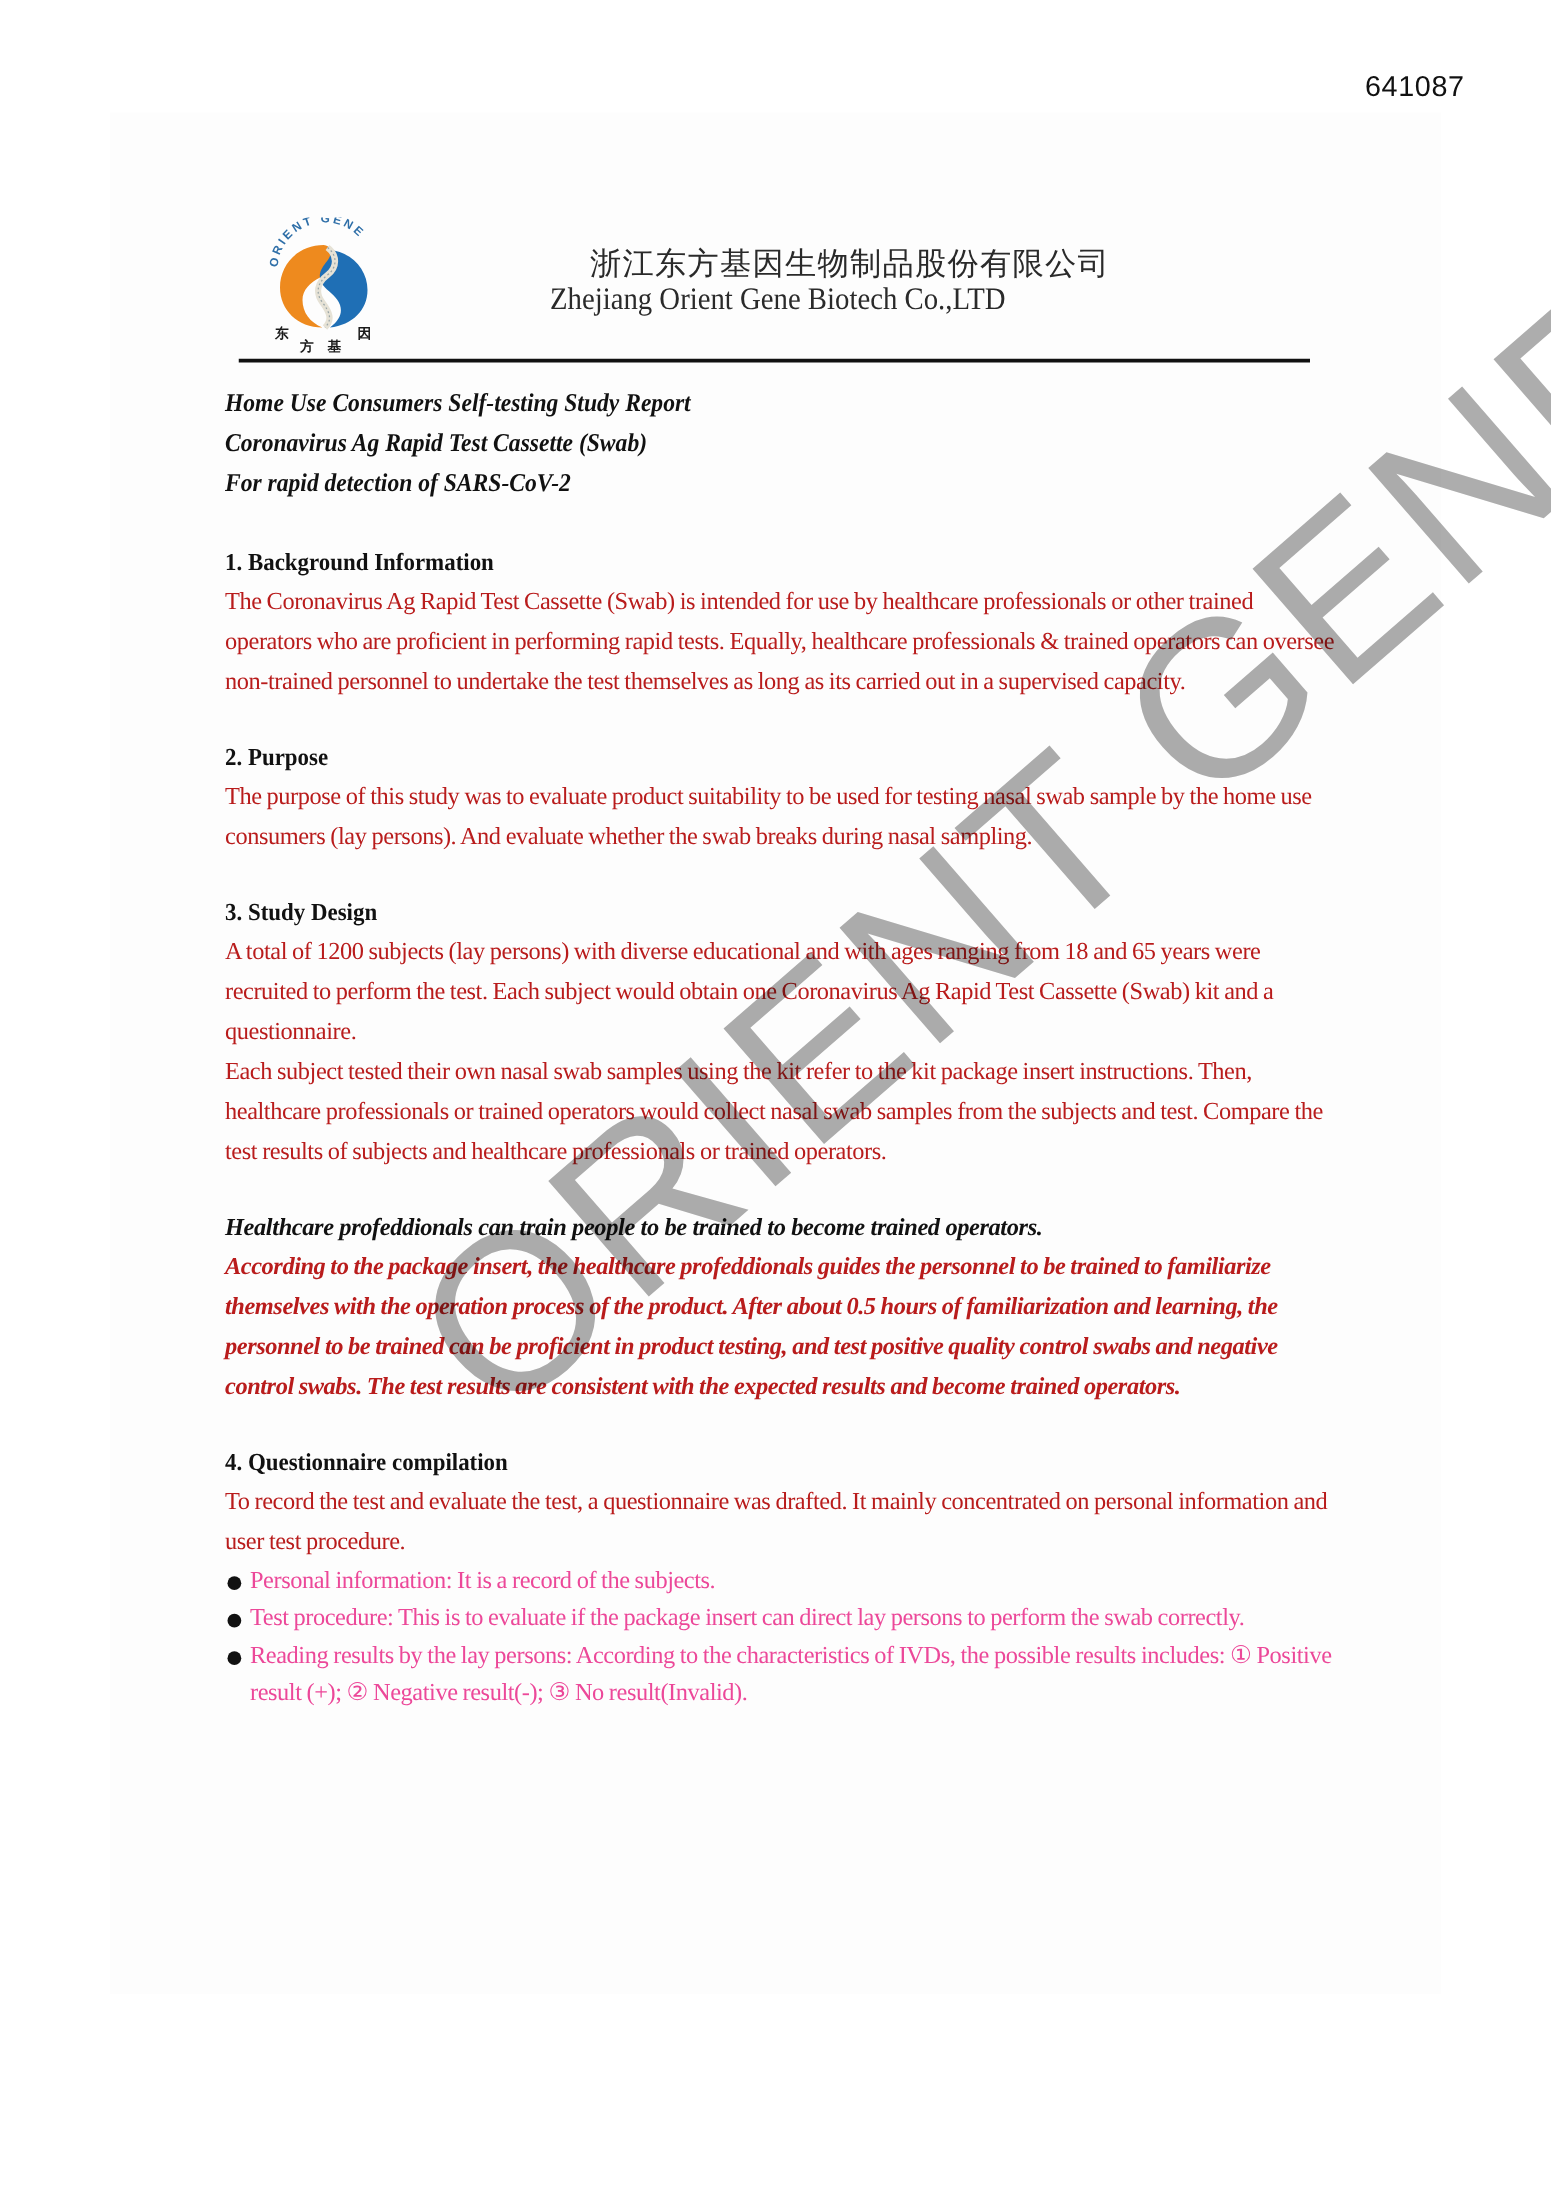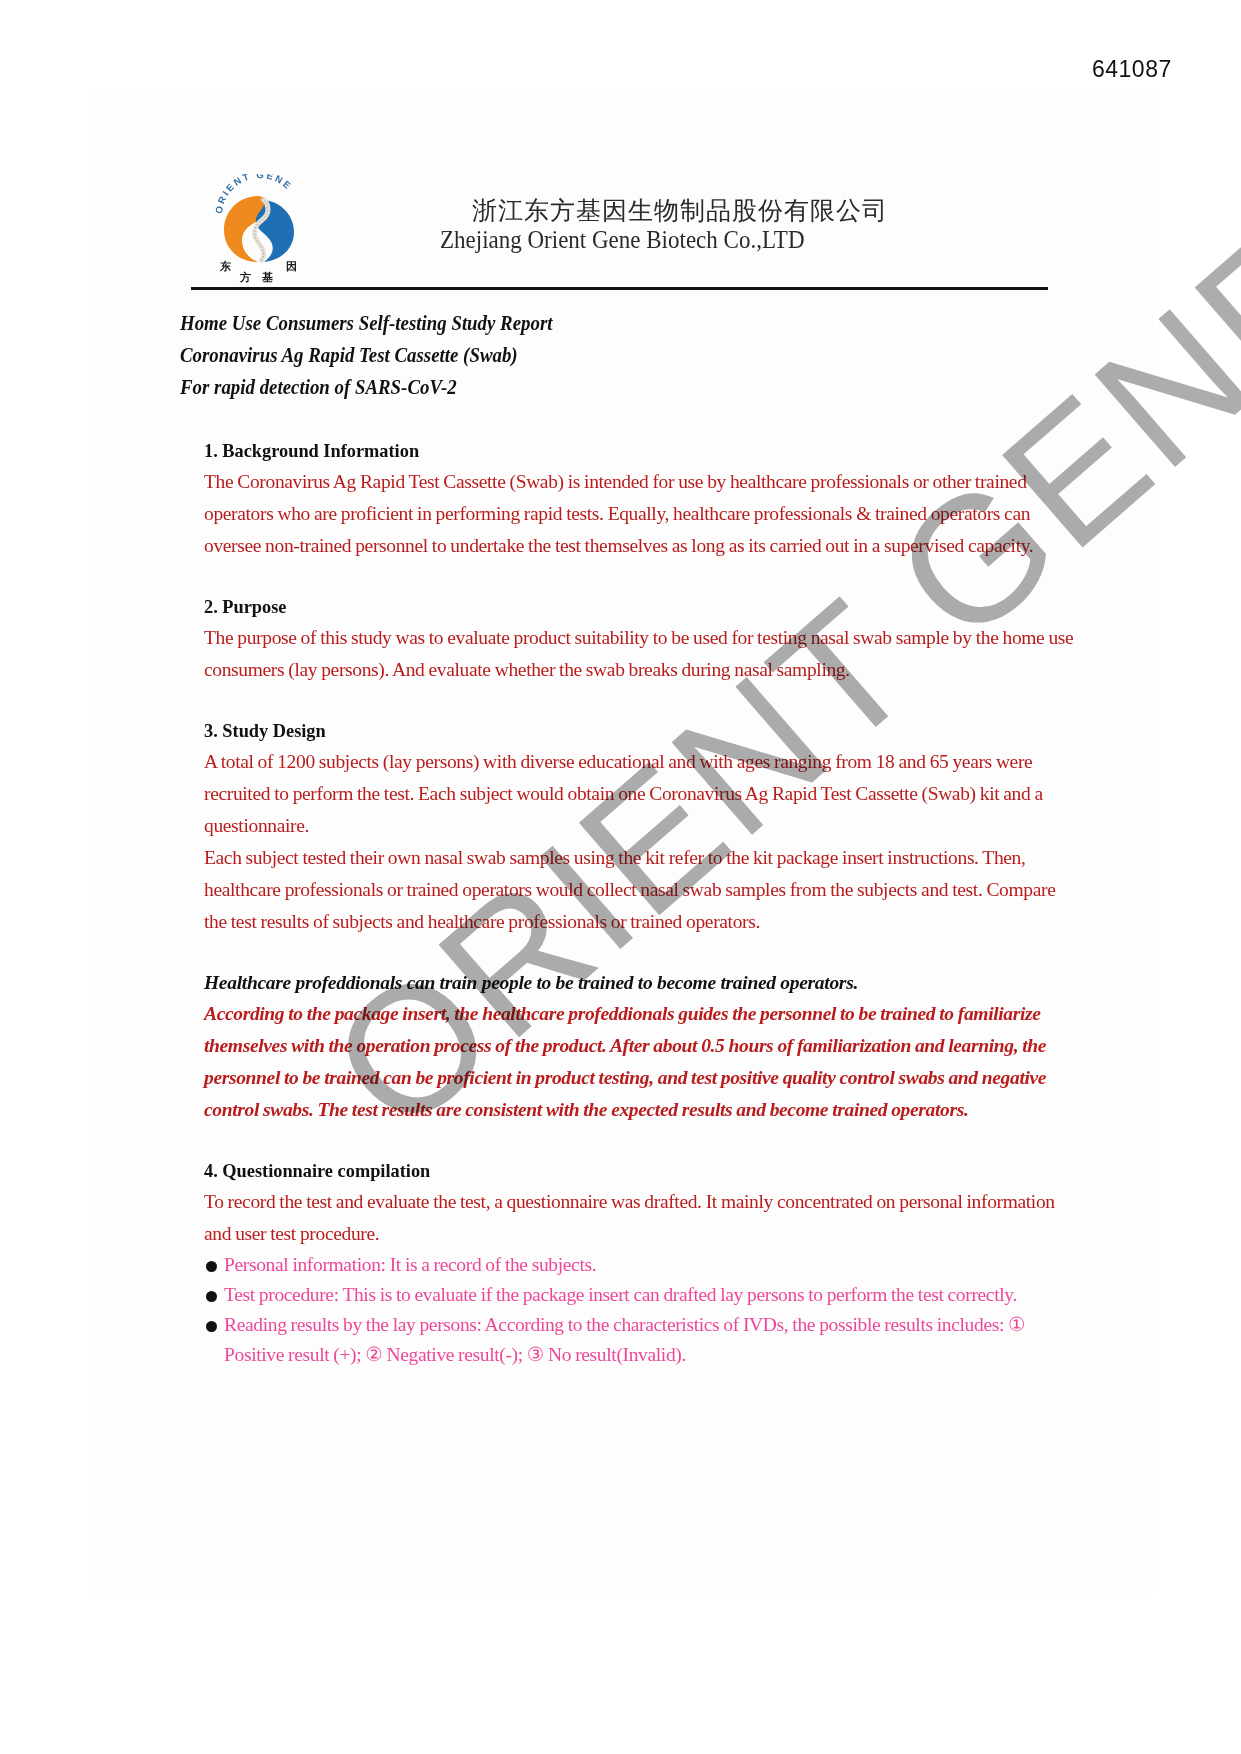--- a/index.html
+++ b/index.html
@@ -101,21 +101,20 @@
     }
     
     .body {
       position: absolute;
       left: 180px;
       top: 436px;
       width: 895px;
     }
     .section {
       margin-bottom: 30px;
-      margin-left: 24px;
     }
     .section-heading {
       font-family: "Liberation Serif", "DejaVu Serif", serif;
       font-weight: bold;
       font-size: 19.5px;
       line-height: 30px;
       color: #111;
       transform: scaleX(0.94);
       transform-origin: left center;
       white-space: nowrap;
@@ -255,21 +254,21 @@
     <div class="section">
       <div class="section-heading">4. Questionnaire compilation</div>
       <p class="para">To record the test and evaluate the test, a questionnaire was drafted. It mainly concentrated on personal information and user test procedure.</p>
       <ul class="bullet-list">
         <li class="bullet-item">
           <span class="bullet-dot"></span>
           <span>Personal information: It is a record of the subjects.</span>
         </li>
         <li class="bullet-item justified">
           <span class="bullet-dot"></span>
-          <span>Test procedure: This is to evaluate if the package insert can drafted lay persons to perform the test correctly.</span>
+          <span>Test procedure: This is to evaluate if the package insert can direct lay persons to perform the swab correctly.</span>
         </li>
         <li class="bullet-item">
           <span class="bullet-dot"></span>
           <span>Reading results by the lay persons: According to the characteristics of IVDs, the possible results includes: ① Positive result (+); ② Negative result(-); ③ No result(Invalid).</span>
         </li>
       </ul>
     </div>
 
   </div>
 

